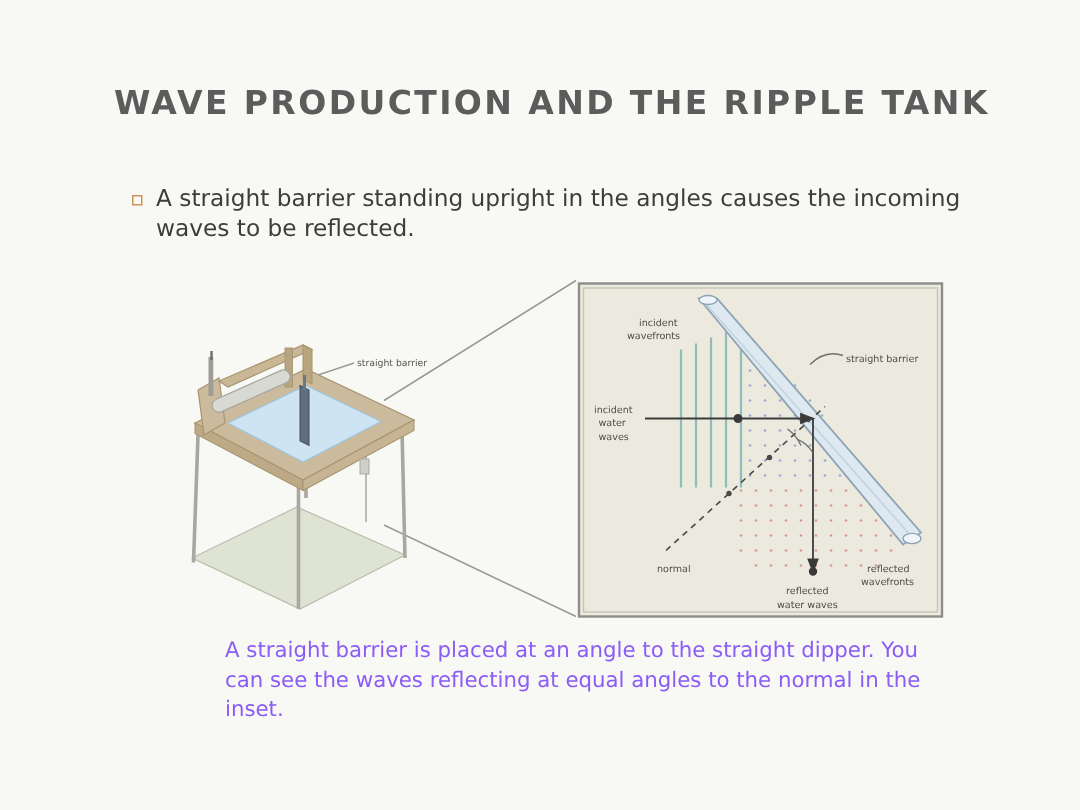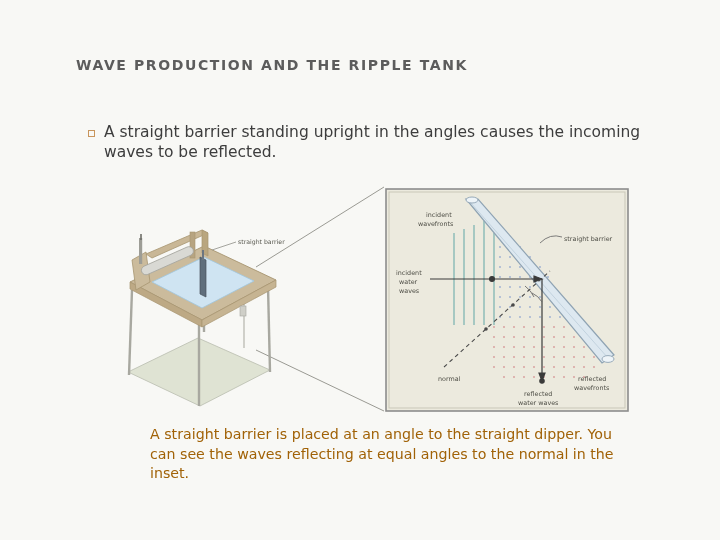--- a/index.html
+++ b/index.html
@@ -7,21 +7,21 @@
     width:720px;height:540px;overflow:hidden;
     background:#f7f7f4;
     font-family:"DejaVu Sans","Liberation Sans",sans-serif;
     position:relative;
   }
   .slide{position:absolute;inset:0;background:#f8f8f5;}
 
   
   .title{
     position:absolute;left:76px;top:57px;
-    font-size:14px;font-weight:bold;color:#5c5c5c;
+    font-size:22px;font-weight:bold;color:#5c5c5c;
     letter-spacing:1.6px;white-space:nowrap;
   }
   .subtitle{
     position:absolute;left:84px;top:88px;
     font-size:16.5px;color:#4a4a4a;white-space:nowrap;
   }
   .bullet-row{
     position:absolute;left:88px;top:122px;width:580px;
     display:flex;align-items:flex-start;gap:9px;
   }
@@ -36,21 +36,21 @@
   
   .figure{position:absolute;left:0;top:175px;width:680px;height:250px;}
 
   .tank-wrap{position:absolute;left:120px;top:45px;width:190px;height:190px;}
   .inset-wrap{position:absolute;left:382px;top:10px;width:250px;height:230px;}
   .connector-wrap{position:absolute;left:250px;top:0px;width:160px;height:250px;}
 
   
   .caption{
     position:absolute;left:150px;top:425px;width:470px;
-    font-size:14.2px;color:#a16207;line-height:1.38;
+    font-size:14.2px;color:#8b5cf6;line-height:1.38;
   }
   svg{display:block;}
 </style>
 </head>
 <body>
 
 <div class="slide">
 
   <div class="title">WAVE PRODUCTION AND THE RIPPLE TANK</div>
 

